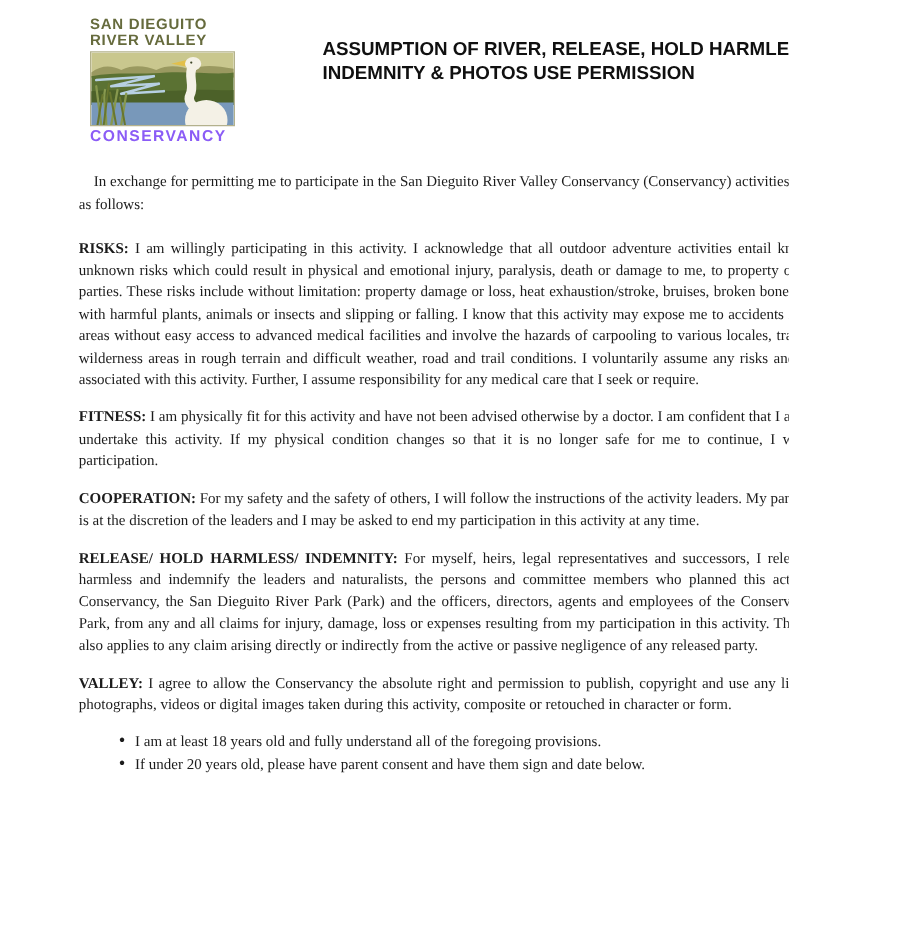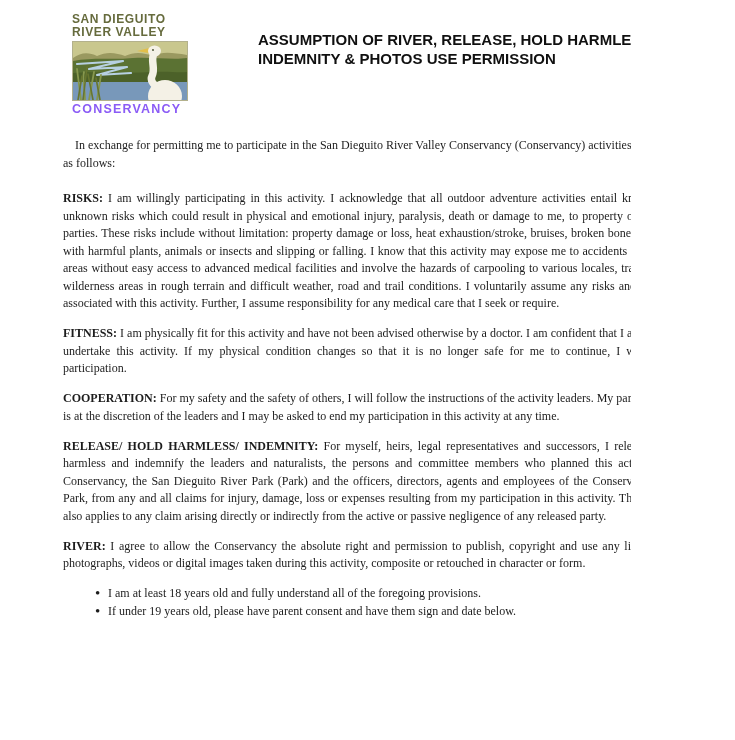--- a/index.html
+++ b/index.html
@@ -101,21 +101,21 @@
     <p class="intro">In exchange for permitting me to participate in the San Dieguito River Valley Conservancy (Conservancy) activities, I agree as follows:</p>
 
     <p class="para"><b>RISKS:</b> <span>I am willingly participating in this activity. I acknowledge that all outdoor adventure activities entail known and unknown risks which could result in physical and emotional injury, paralysis, death or damage to me, to property or to third parties. These risks include without limitation: property damage or loss, heat exhaustion/stroke, bruises, broken bones, contact with harmful plants, animals or insects and slipping or falling. I know that this activity may expose me to accidents in remote areas without easy access to advanced medical facilities and involve the hazards of carpooling to various locales, traveling in wilderness areas in rough terrain and difficult weather, road and trail conditions. I voluntarily assume any risks and hazards associated with this activity. Further, I assume responsibility for any medical care that I seek or require.</span></p>
 
     <p class="para"><b>FITNESS:</b> <span>I am physically fit for this activity and have not been advised otherwise by a doctor. I am confident that I am able to undertake this activity. If my physical condition changes so that it is no longer safe for me to continue, I will cease participation.</span></p>
 
     <p class="para"><b>COOPERATION:</b> <span>For my safety and the safety of others, I will follow the instructions of the activity leaders. My participation is at the discretion of the leaders and I may be asked to end my participation in this activity at any time.</span></p>
 
     <p class="para"><b>RELEASE/ HOLD HARMLESS/ INDEMNITY:</b> <span>For myself, heirs, legal representatives and successors, I release, hold harmless and indemnify the leaders and naturalists, the persons and committee members who planned this activity, the Conservancy, the San Dieguito River Park (Park) and the officers, directors, agents and employees of the Conservancy and Park, from any and all claims for injury, damage, loss or expenses resulting from my participation in this activity. This release also applies to any claim arising directly or indirectly from the active or passive negligence of any released party.</span></p>
 
-    <p class="para"><b>RIVER:</b> <span>I agree to allow the Conservancy the absolute right and permission to publish, copyright and use any likeness in photographs, videos or digital images taken during this activity, composite or retouched in character or form.</span></p>
+    <p class="para"><b>VALLEY:</b> <span>I agree to allow the Conservancy the absolute right and permission to publish, copyright and use any likeness in photographs, videos or digital images taken during this activity, composite or retouched in character or form.</span></p>
 
     <ul class="bullets">
       <li>I am at least 18 years old and fully understand all of the foregoing provisions.</li>
-      <li>If under 19 years old, please have parent consent and have them sign and date below.</li>
+      <li>If under 20 years old, please have parent consent and have them sign and date below.</li>
     </ul>
 
   </div>
 </div>
 
 </body></html>

